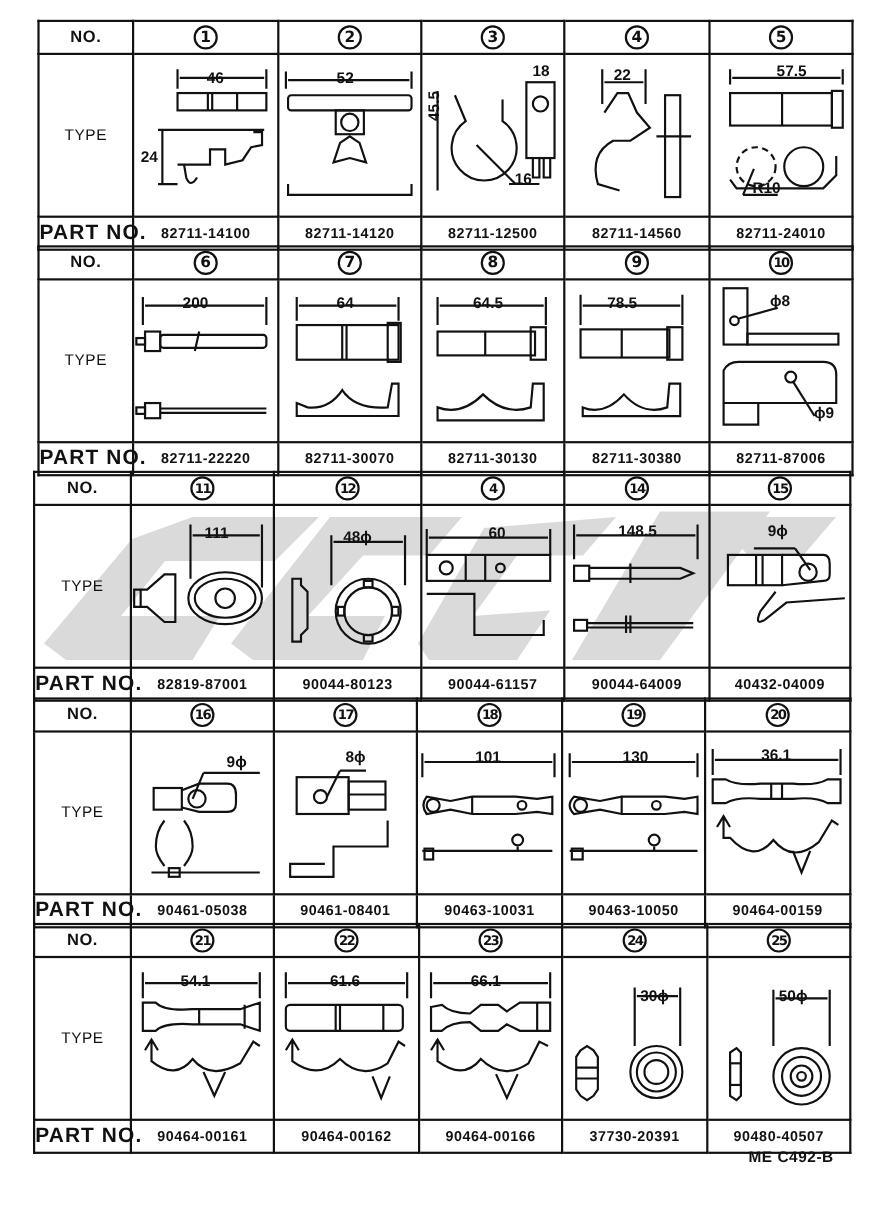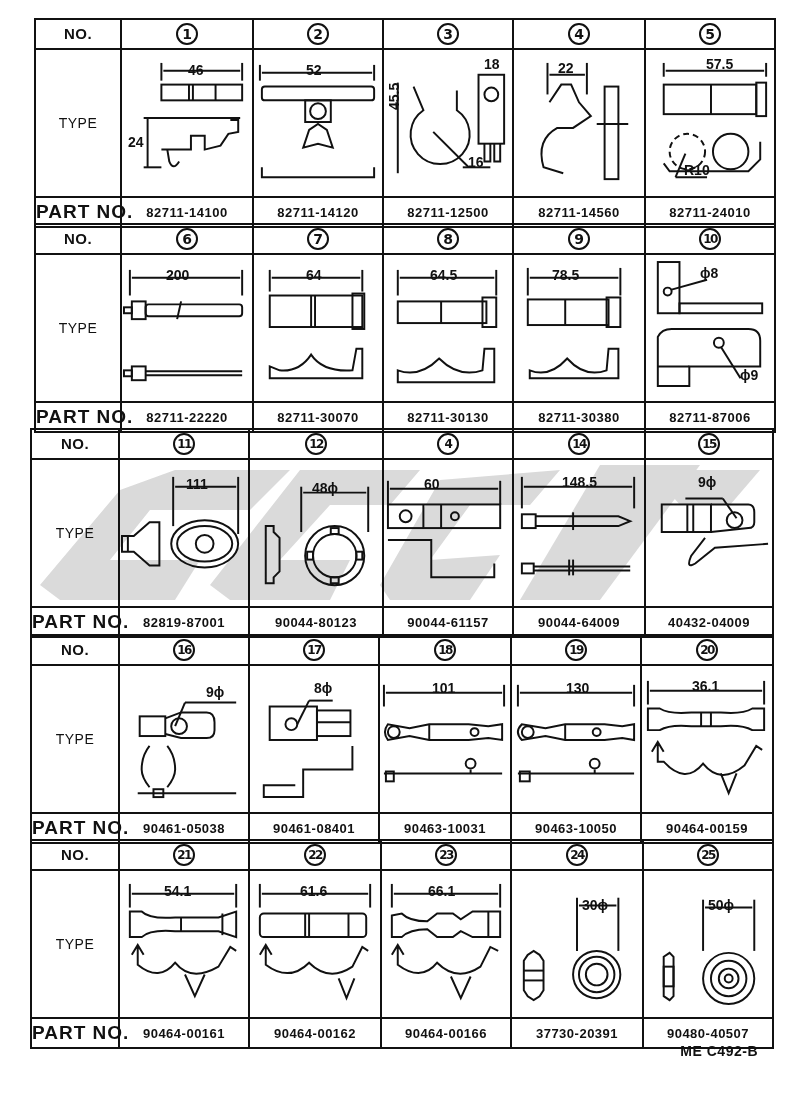--- a/index.html
+++ b/index.html
@@ -317,21 +317,21 @@
         <line x1="4" y1="20" x2="4" y2="44"></line>
               <line x1="118" y1="20" x2="118" y2="44"></line>
               <line x1="6" y1="28" x2="116" y2="28"></line>
         <rect x="4" y="44" width="114" height="24"></rect>
               <line x1="40" y1="44" x2="40" y2="68"></line>
               <line x1="58" y1="44" x2="58" y2="68"></line>
         <circle cx="22" cy="56" r="6"></circle>
               <circle cx="72" cy="56" r="4"></circle>
         <path d="M4,80 L48,80 L48,118 L112,118 L112,104"></path>
       </svg>
-      <span class="dim" style="left:40px;top:16px">60</span>
+      <span class="dim" style="left:60px;top:16px">60</span>
     </div>
         </td>
     <td>
           <div class="draw">
       <svg viewBox="0 0 132 146" fill="none" stroke="#111" stroke-width="2">
         <line x1="8" y1="16" x2="8" y2="48"></line>
               <line x1="122" y1="16" x2="122" y2="48"></line>
               <line x1="10" y1="26" x2="120" y2="26"></line>
         <rect x="8" y="54" width="14" height="14"></rect>
               <path d="M22,56 L106,56 L118,61 L106,66 L22,66"></path>

